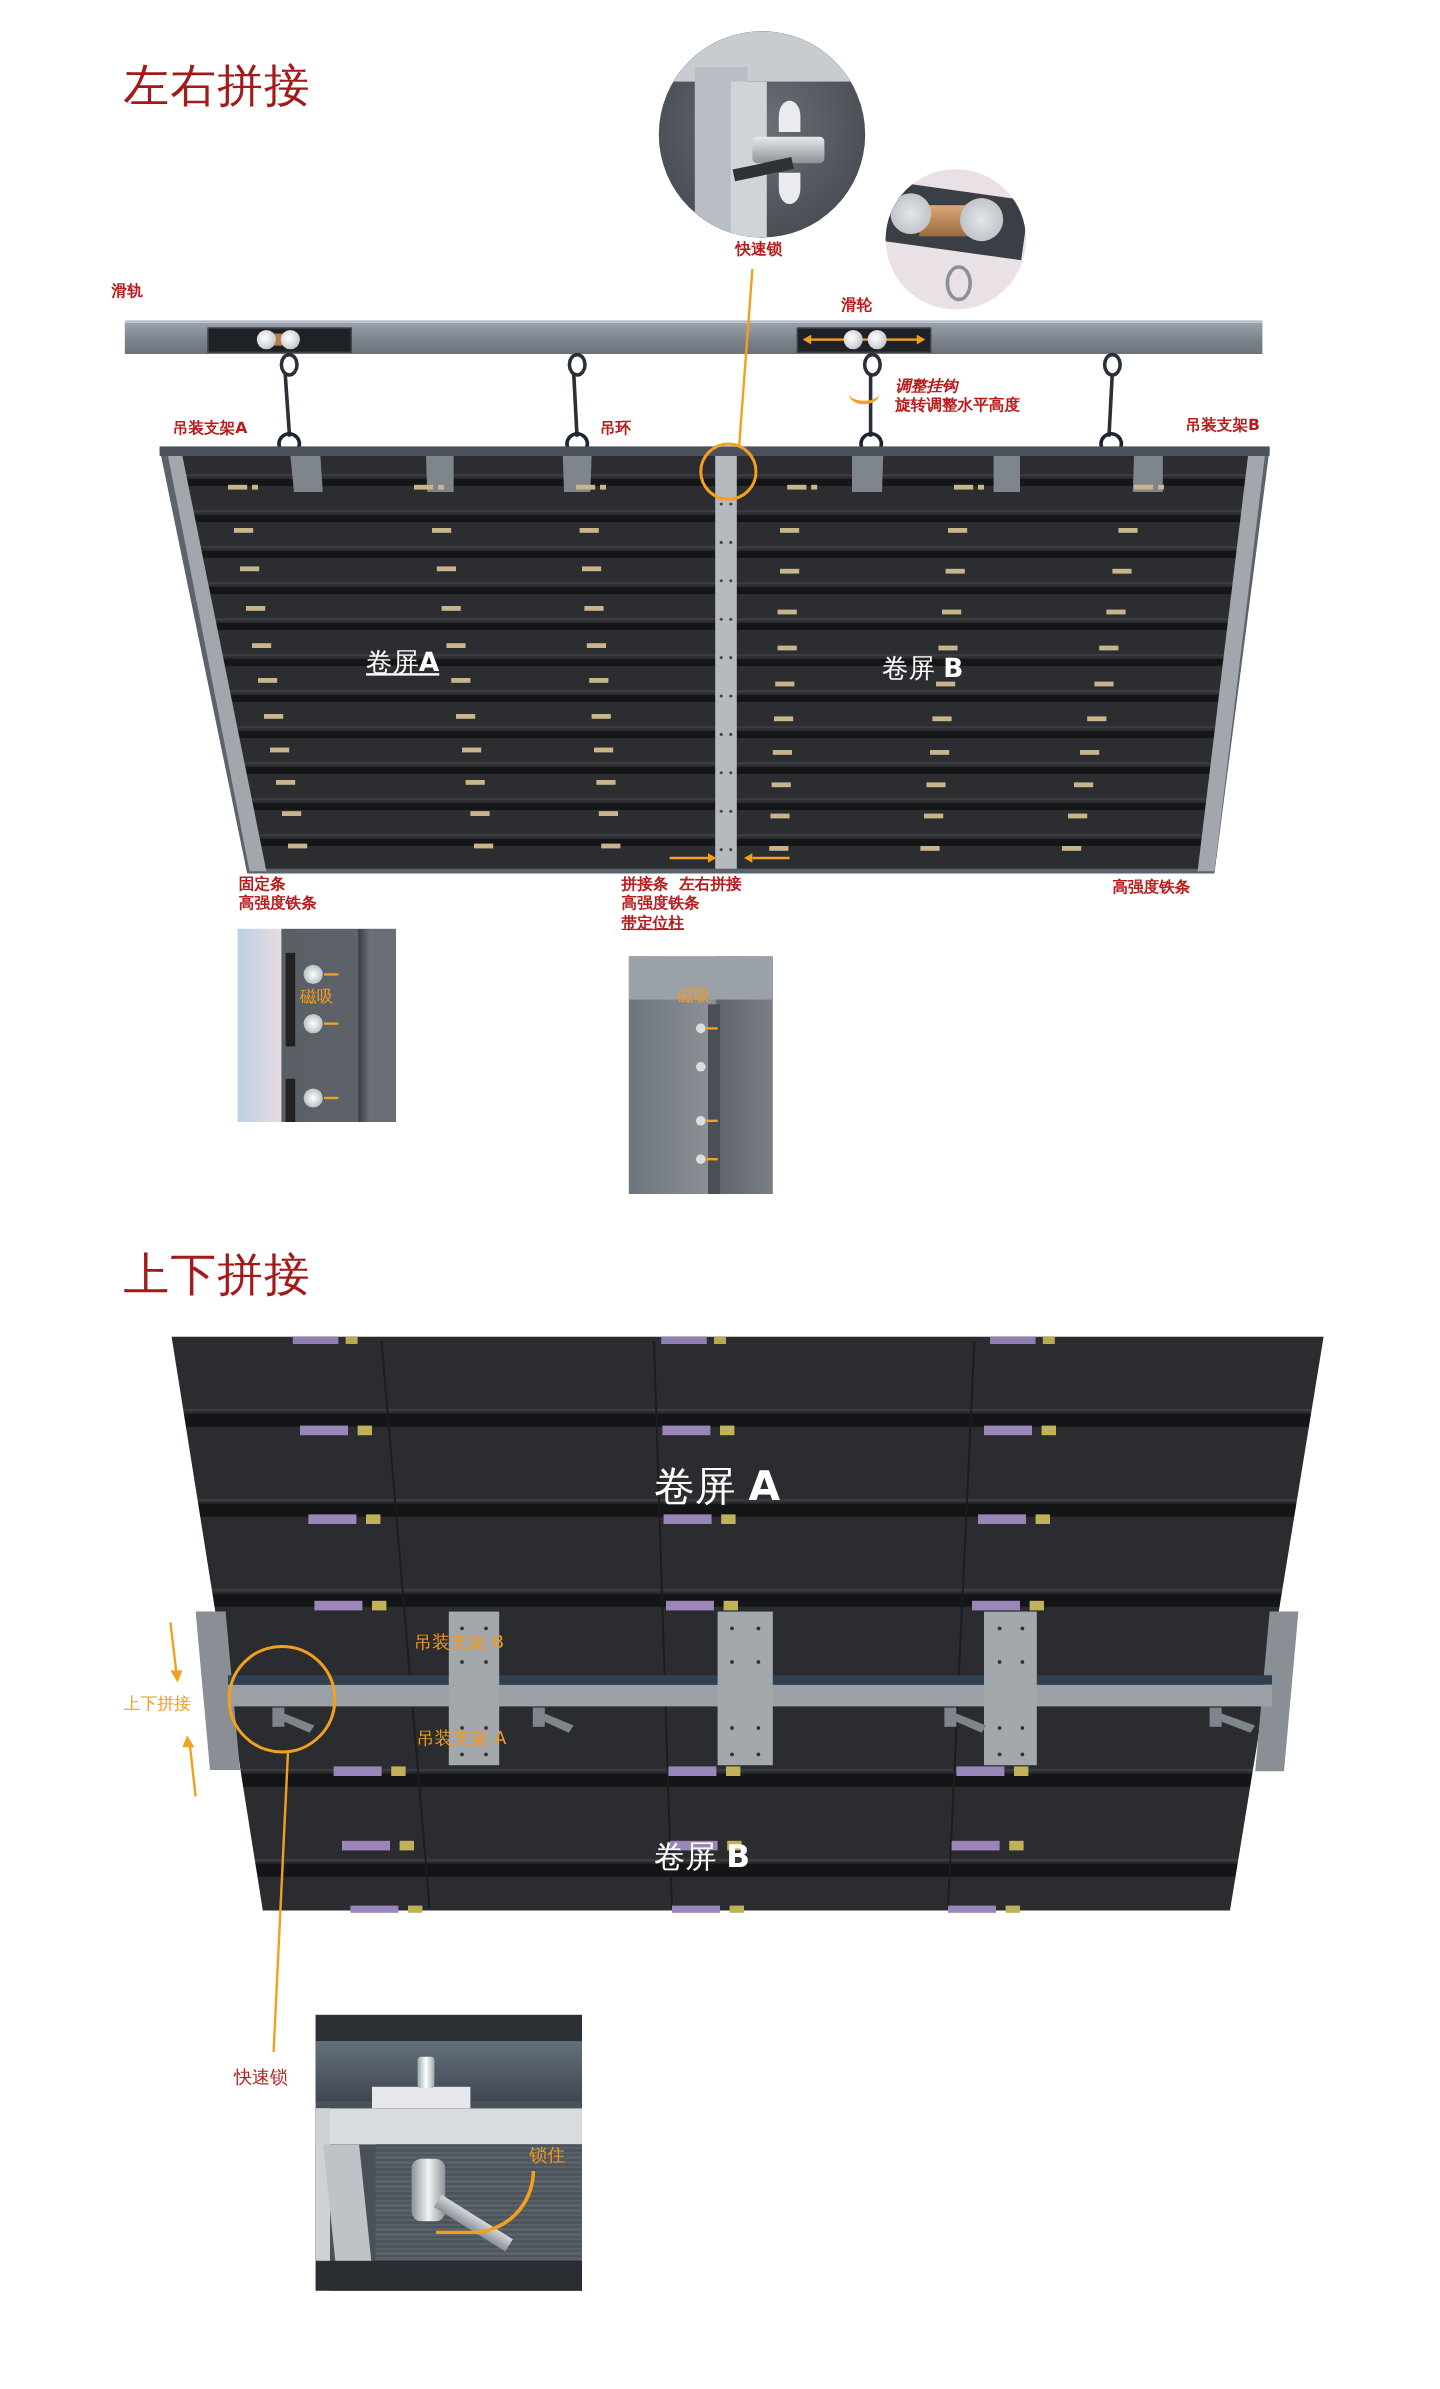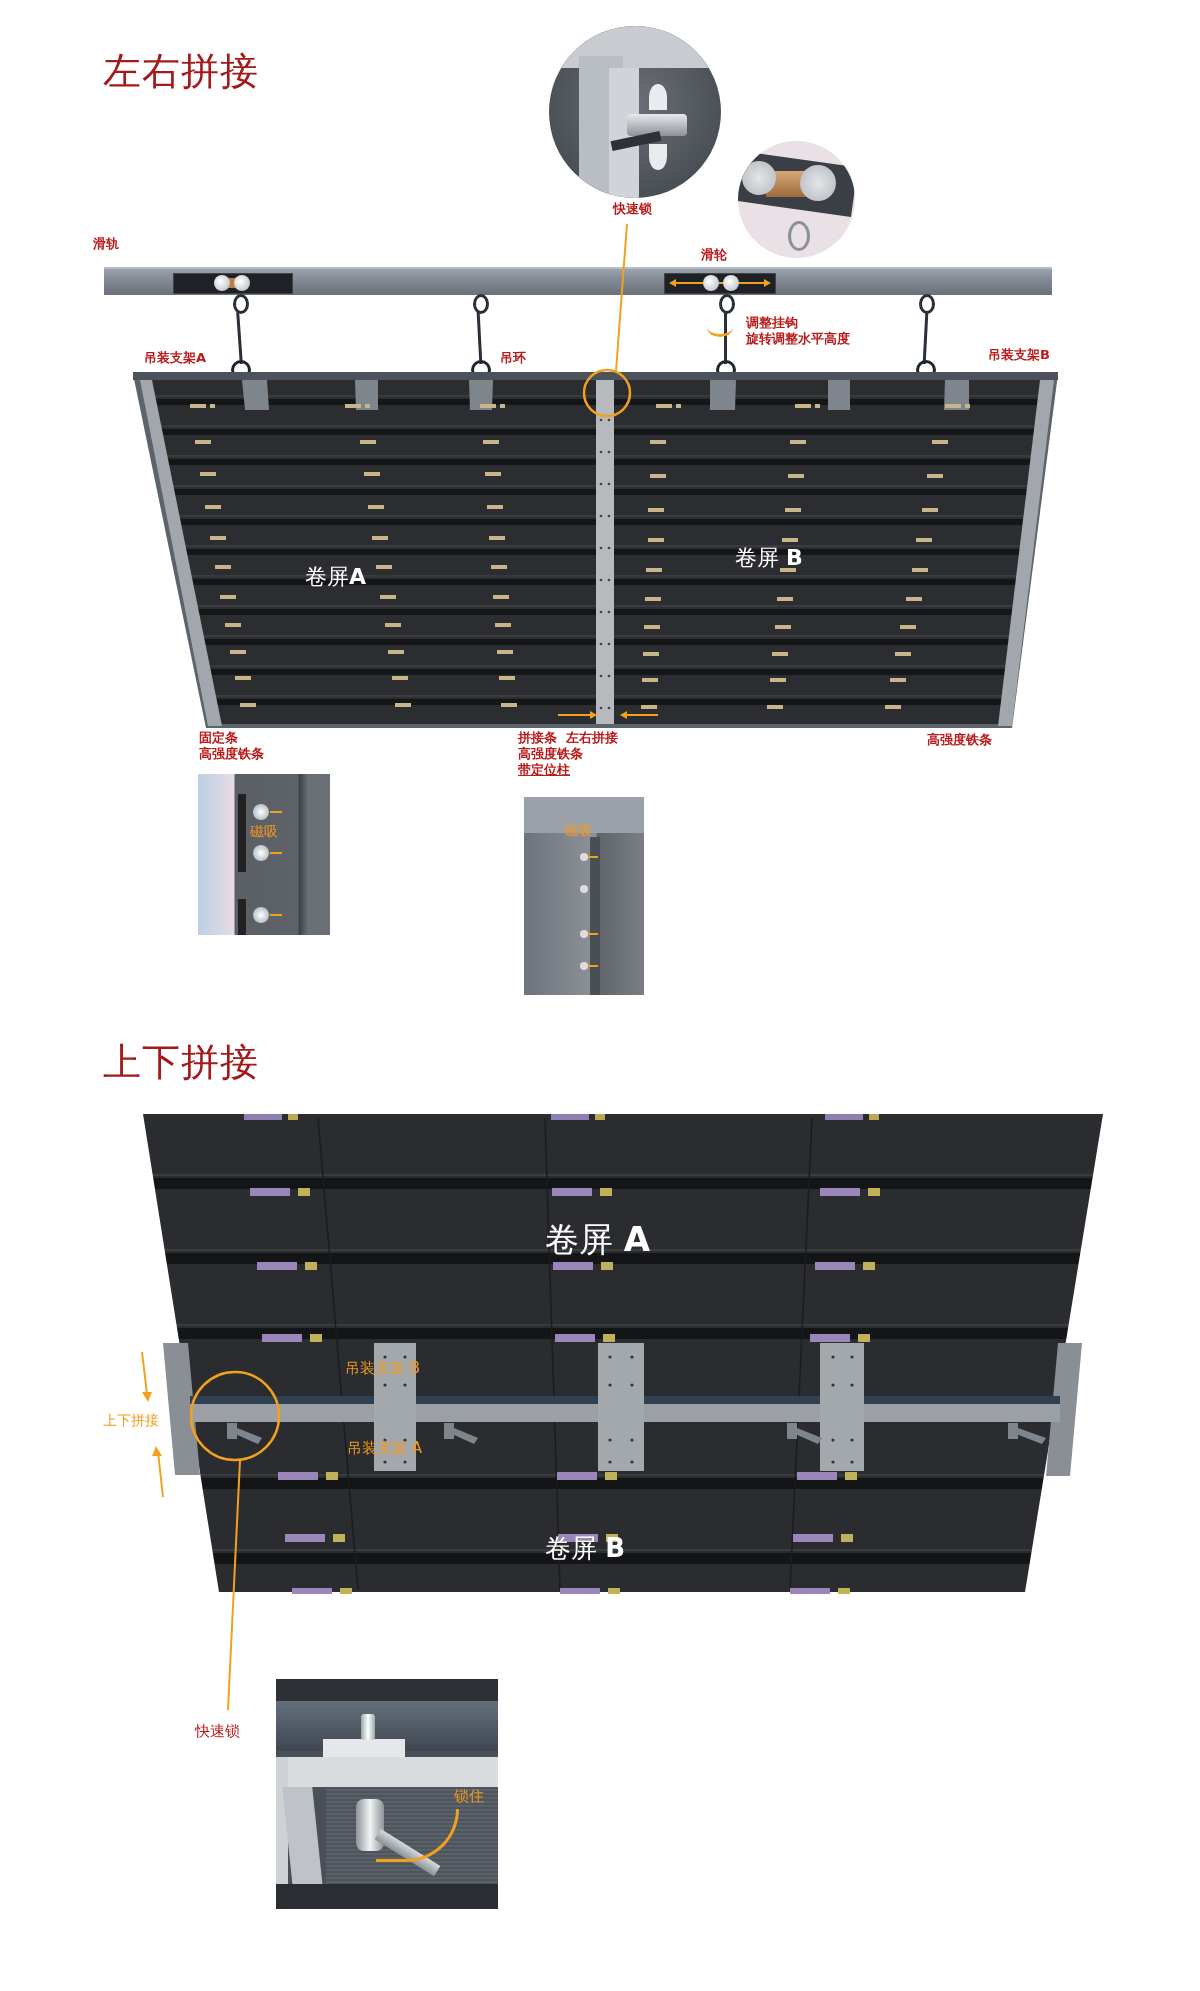--- a/index.html
+++ b/index.html
@@ -76,21 +76,21 @@
     <div class="hanger" style="left:724px;top:312px;height:52px;"></div>
     <div class="eye" style="left:716px;top:360px;"></div>
   </div>
   <div>
     <div class="ring" style="left:919px;top:294px;"></div>
     <div class="hanger" style="left:924px;top:312px;height:52px;transform:rotate(3deg);"></div>
     <div class="eye" style="left:916px;top:360px;"></div>
   </div>
 
   <div class="abs" style="left:707px;top:318px;width:26px;height:16px;border-bottom:3px solid #f2a11f;border-radius:0 0 50% 50%;"></div>
-  <div class="lbl" style="left:746px;top:315px;">调整挂钩</div>
+  <div class="lbl" style="left:746px;top:315px;font-style:italic;">调整挂钩</div>
   <div class="lbl" style="left:746px;top:331px;text-align:right;">旋转调整水平高度</div>
 
   <div class="lbl" style="left:144px;top:350px;">吊装支架A</div>
   <div class="lbl" style="left:500px;top:350px;">吊环</div>
   <div class="lbl" style="left:988px;top:347px;">吊装支架B</div>
 
   <svg class="abs" style="left:0;top:0;" width="1200" height="1000">
     <defs>
       <pattern id="rows1" x="0" y="405" width="1200" height="30" patternUnits="userSpaceOnUse">
         <rect x="0" y="0" width="1200" height="30" fill="#2c2d30"></rect>
@@ -219,21 +219,21 @@
 
     <line x1="558" y1="715" x2="590" y2="715" stroke="#f2a11f" stroke-width="2"></line>
     <polygon points="590,711 597,715 590,719" fill="#f2a11f"></polygon>
     <line x1="627" y1="715" x2="658" y2="715" stroke="#f2a11f" stroke-width="2"></line>
     <polygon points="627,711 620,715 627,719" fill="#f2a11f"></polygon>
 
     <circle cx="607" cy="393" r="23" fill="none" stroke="#f2a11f" stroke-width="2.5"></circle>
     <line x1="627" y1="224" x2="616" y2="371" stroke="#f2a11f" stroke-width="2"></line>
   </svg>
 
-  <div class="lbl white" style="left:305px;top:569px;">
+  <div class="lbl white" style="left:305px;top:545px;text-decoration:underline;">
     <span>卷屏</span><b>A</b>
   </div>
   <div class="lbl white" style="left:735px;top:550px;">
     <span>卷屏</span> <b>B</b>
   </div>
 
   <div class="lbl" style="left:199px;top:730px;">固定条</div>
   <div class="lbl" style="left:199px;top:746px;">高强度铁条</div>
 
   <div class="lbl" style="left:518px;top:730px;white-space:pre;">拼接条  左右拼接</div>
@@ -400,21 +400,21 @@
   <div class="lbl white" style="left:545px;top:1541px;font-size:26px;">
     <span>卷屏 </span><b>B</b>
   </div>
 
   <div class="lbl orange" style="left:345px;top:1361px;">吊装支架 B</div>
   <div class="lbl orange" style="left:347px;top:1441px;">吊装支架 A</div>
   <div class="lbl orange" style="left:103px;top:1413px;font-size:14px;">上下拼接</div>
 
   <div class="lbl" style="left:195px;top:1724px;font-weight:normal;font-size:15px;">快速锁</div>
 
-  <div class="inset" style="left:276px;top:1679px;width:222px;height:230px;background:#4a5058;">
+  <div class="inset" style="left:263px;top:1679px;width:222px;height:230px;background:#4a5058;">
     <div class="abs" style="left:0;top:0;width:222px;height:22px;background:#2d3136;"></div>
     <div class="abs" style="left:0;top:22px;width:222px;height:50px;background:linear-gradient(#65707d,#3f4650);"></div>
     <div class="abs" style="left:47px;top:60px;width:82px;height:18px;background:#e5e7ea;"></div>
     <div class="abs" style="left:85px;top:35px;width:14px;height:26px;background:linear-gradient(90deg,#9aa,#fff,#9aa);border-radius:3px;"></div>
     <div class="abs" style="left:0;top:78px;width:222px;height:30px;background:#d9dcdf;"></div>
     <div class="abs" style="left:0;top:78px;width:12px;height:152px;background:#cfd2d5;"></div>
     <div class="abs" style="left:12px;top:108px;width:30px;height:110px;background:#bfc3c7;transform:skewX(6deg);"></div>
     <div class="abs" style="left:50px;top:108px;width:172px;height:100px;background:repeating-linear-gradient(180deg,#4e545b 0,#4e545b 2px,#5b6168 2px,#5b6168 4px);"></div>
     <div class="abs" style="left:80px;top:120px;width:28px;height:52px;border-radius:8px;background:linear-gradient(90deg,#8e949a,#f2f3f4,#8e949a);"></div>
     <div class="abs" style="left:105px;top:150px;width:70px;height:12px;background:linear-gradient(#d6d9dc,#8a9096);transform:rotate(32deg);transform-origin:0 0;"></div>

